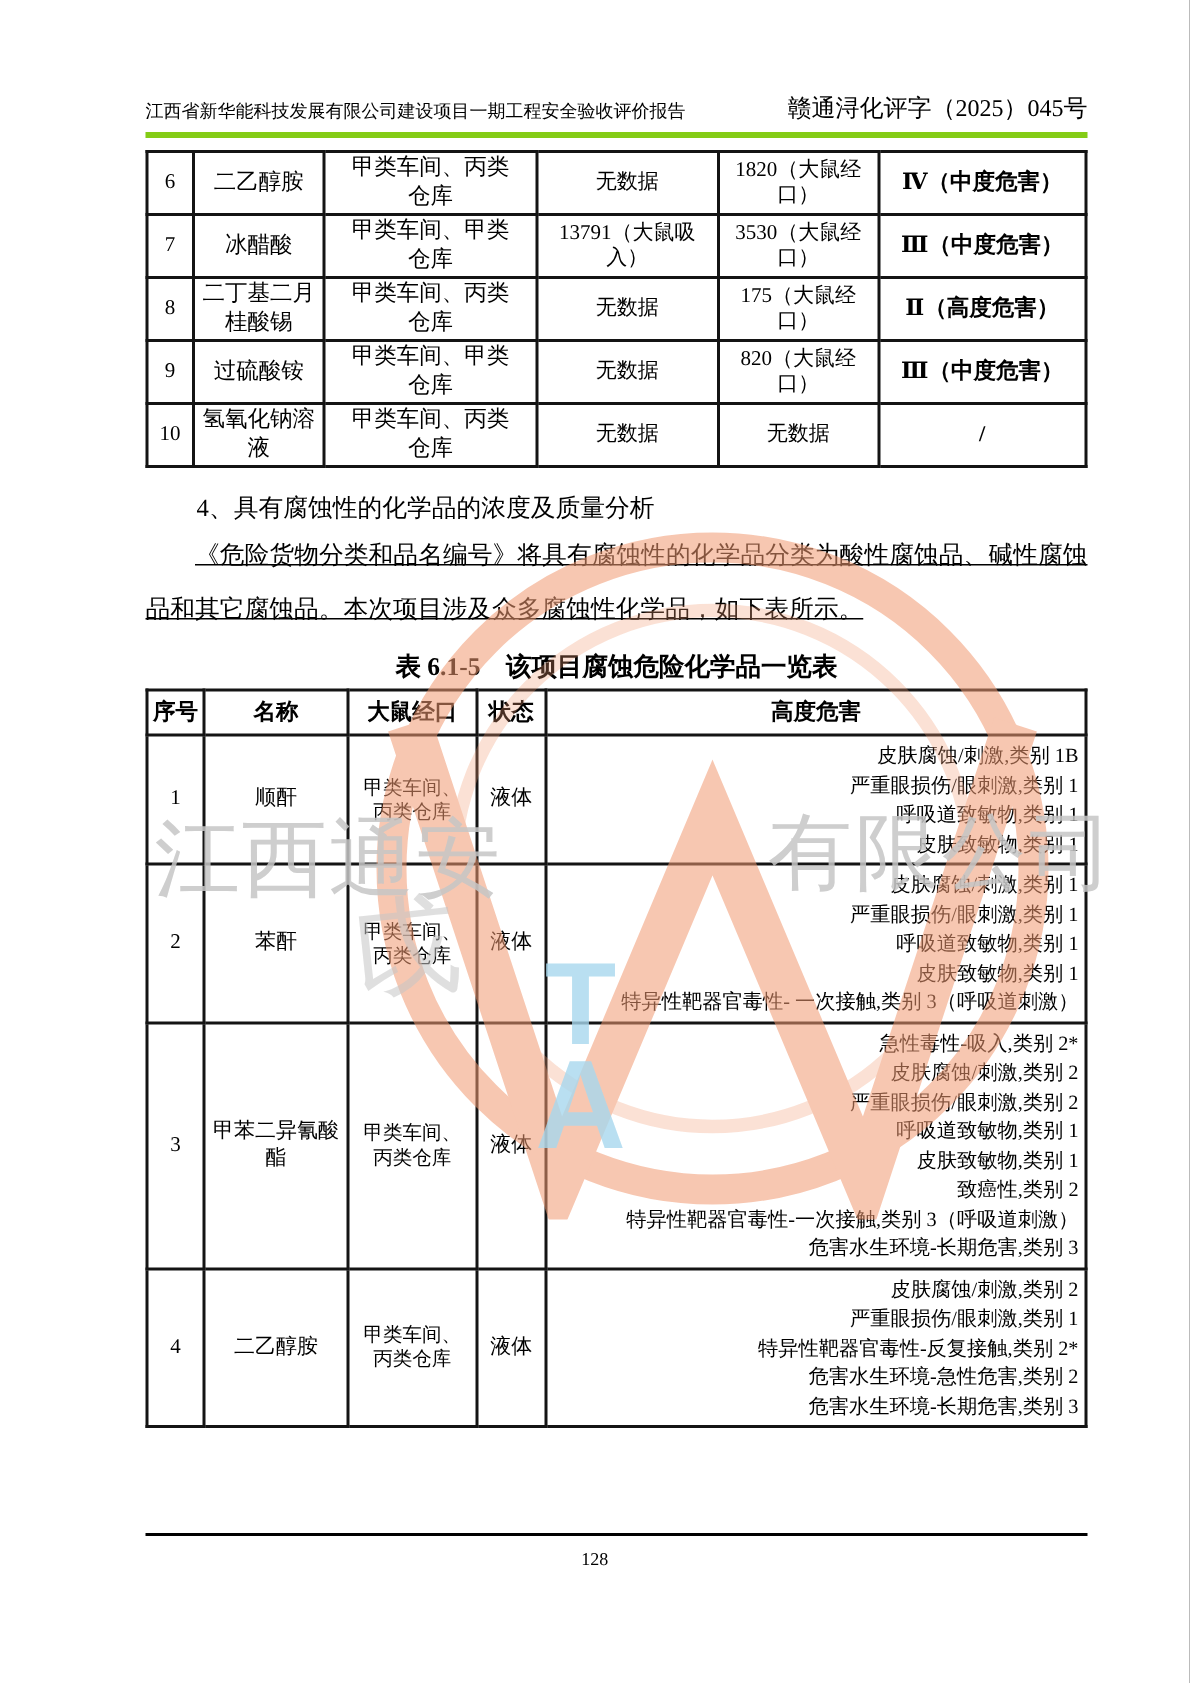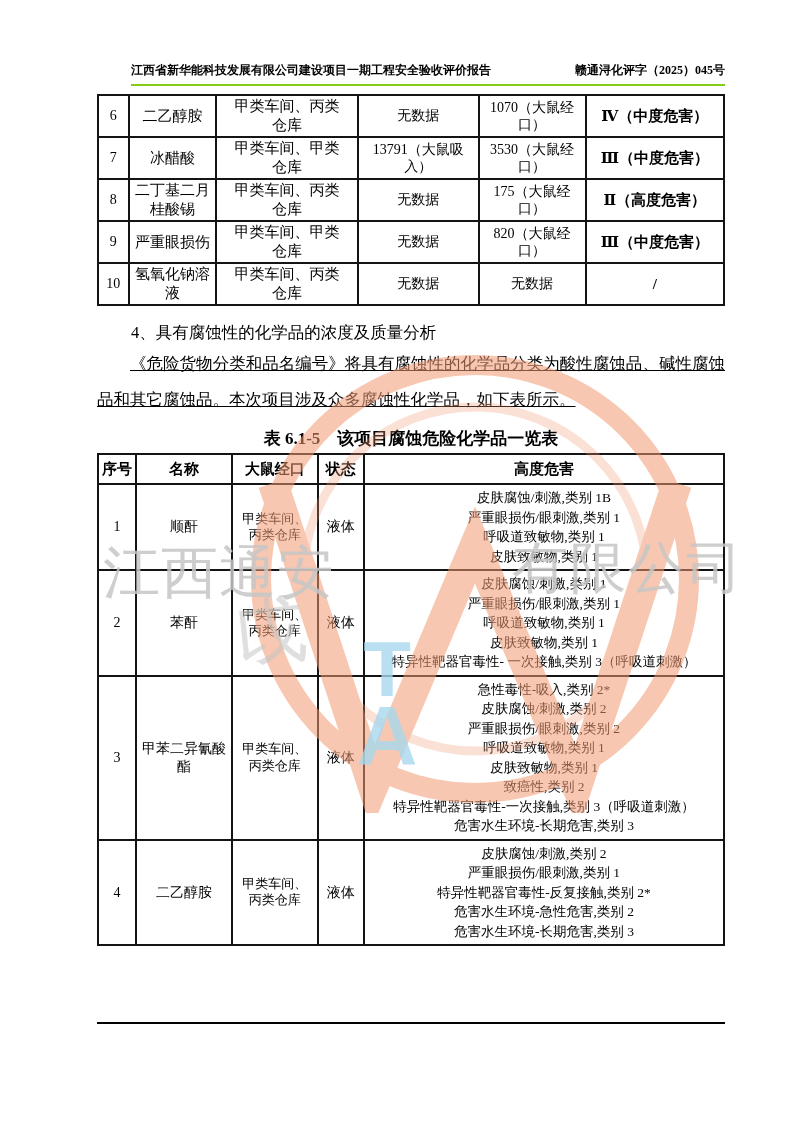--- a/index.html
+++ b/index.html
@@ -5,42 +5,42 @@
   html,body{margin:0;padding:0;background:#888;}
   .page{
     position:relative;width:793px;height:1122px;background:#ffffff;
     margin:0 auto;overflow:hidden;color:#000;
     font-family:"Liberation Serif","DejaVu Serif",serif;
   }
   .content{position:absolute;left:97px;top:62px;width:628px;z-index:1;}
 
   
   .doc-header{display:flex;justify-content:space-between;align-items:flex-end;
-    font-weight:bold;padding-bottom:5px;border-bottom:2px solid #84cc16;margin-left:34px;}
+    font-weight:normal;padding-bottom:5px;border-bottom:4px solid #84cc16;}
   .doc-header .left{font-size:12px;letter-spacing:0px;}
-  .doc-header .right{font-size:12px;white-space:nowrap;}
+  .doc-header .right{font-size:16px;white-space:nowrap;}
 
   
   table{border-collapse:collapse;width:100%;table-layout:fixed;}
   td,th{border:2px solid #141414;padding:1px 3px;vertical-align:middle;
     text-align:center;font-size:14px;line-height:1.25;word-break:break-all;}
   .tox-table{margin-top:8px;}
   .tox-table td{height:38px;}
   .tox-table td.name{font-size:15px;}
   .tox-table td.loc{font-size:15px;padding:1px 10px;}
   .tox-table td.grade{font-weight:bold;font-size:15px;}
 
   .sec-heading{margin-top:16px;font-size:16.5px;text-indent:34px;}
   .sec-para{font-size:16.5px;line-height:36px;text-indent:33px;text-align:justify;margin-top:2px;text-decoration:underline;}
   .tbl-title{font-weight:bold;font-size:17px;text-align:center;margin:9px 0 3px 0;}
 
   .cor-table th{font-size:15px;height:26px;font-weight:bold;}
   .cor-table td{font-size:14px;}
   .cor-table td.loc{font-size:13px;padding:1px 6px;}
-  .cor-table td.hazards{text-align:center;font-size:13.5px;line-height:19.5px;padding:3px 4px;}
+  .cor-table td.hazards{text-align:right;font-size:13.5px;line-height:19.5px;padding:3px 4px;}
 
   
   .footer-line{position:absolute;left:97px;top:1022px;width:628px;border-top:2px solid #000;z-index:1;}
   .page-number{position:absolute;left:0;top:1032px;width:100%;text-align:center;font-size:12px;z-index:1;}
 
   
   .wm{position:absolute;pointer-events:none;z-index:5;}
   .wm-seal{left:241px;top:345px;width:468px;height:468px;opacity:.55;}
   .wm-text{color:var(--wm-text,#c6c6c6);opacity:.85;white-space:nowrap;
     font-family:"Liberation Serif","DejaVu Serif",serif;}
@@ -86,42 +86,42 @@
         <col style="width:19.3%">
           <col style="width:17.1%">
           <col style="width:22.1%">
       </colgroup>
       <tbody id="tox-body">
           <tr>
             <td>6</td>
             <td class="name">二乙醇胺</td>
             <td class="loc">甲类车间、丙类仓库</td>
             <td>无数据</td>
-            <td>1070（大鼠经口）</td>
+            <td>1820（大鼠经口）</td>
             <td class="grade">Ⅳ（中度危害）</td>
           </tr>
           <tr>
             <td>7</td>
             <td class="name">冰醋酸</td>
             <td class="loc">甲类车间、甲类仓库</td>
             <td>13791（大鼠吸入）</td>
             <td>3530（大鼠经口）</td>
             <td class="grade">Ⅲ（中度危害）</td>
           </tr>
           <tr>
             <td>8</td>
             <td class="name">二丁基二月桂酸锡</td>
             <td class="loc">甲类车间、丙类仓库</td>
             <td>无数据</td>
             <td>175（大鼠经口）</td>
             <td class="grade">Ⅱ（高度危害）</td>
           </tr>
           <tr>
             <td>9</td>
-            <td class="name">严重眼损伤</td>
+            <td class="name">过硫酸铵</td>
             <td class="loc">甲类车间、甲类仓库</td>
             <td>无数据</td>
             <td>820（大鼠经口）</td>
             <td class="grade">Ⅲ（中度危害）</td>
           </tr>
           <tr>
             <td>10</td>
             <td class="name">氢氧化钠溶液</td>
             <td class="loc">甲类车间、丙类仓库</td>
             <td>无数据</td>
@@ -205,13 +205,14 @@
               <div>特异性靶器官毒性-反复接触,类别 2*</div>
               <div>危害水生环境-急性危害,类别 2</div>
               <div>危害水生环境-长期危害,类别 3</div>
             </td>
           </tr>
         </tbody>
     </table>
   </div>
 
   <div class="footer-line"></div>
+  <div class="page-number">128</div>
 </div>
 
 </body></html>

